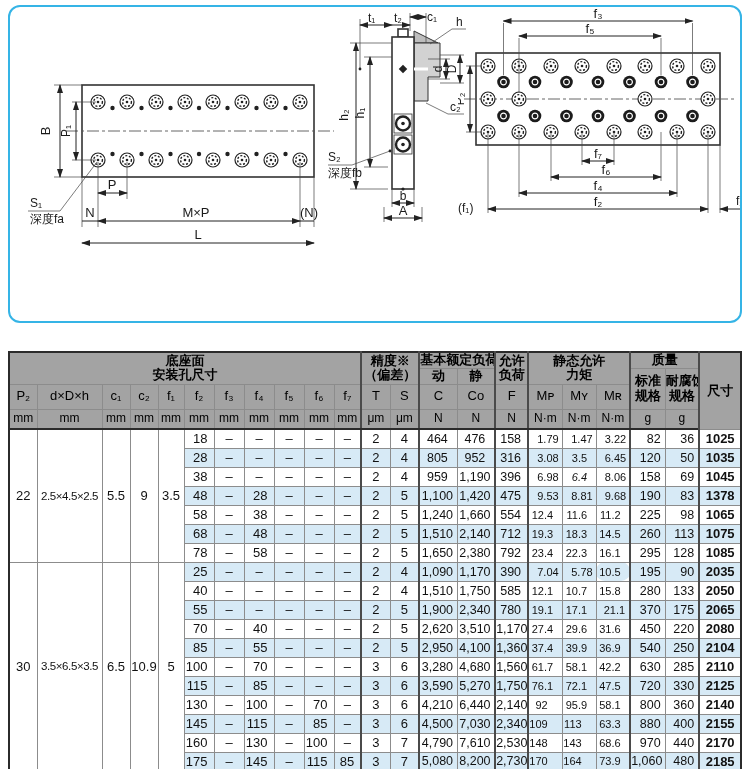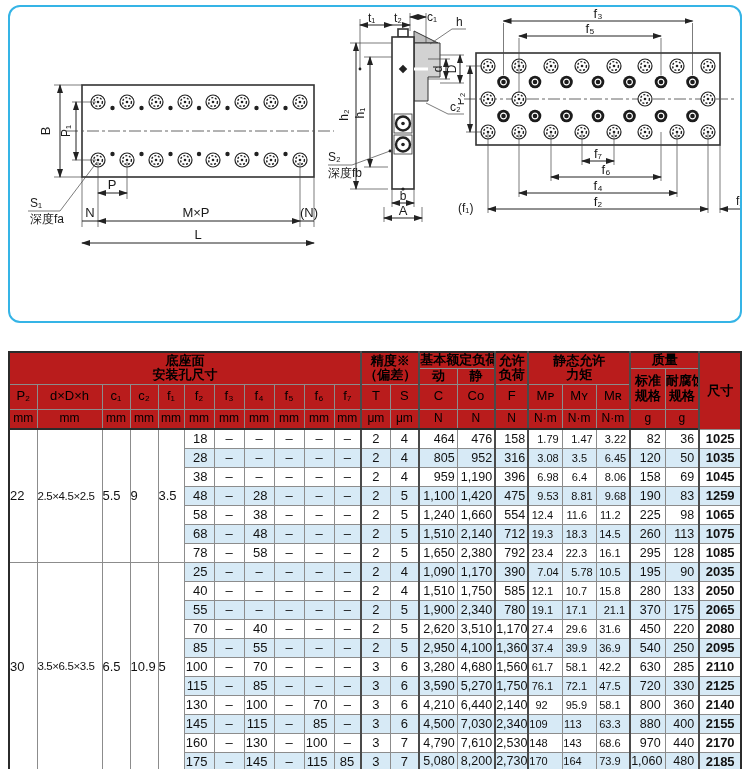--- a/index.html
+++ b/index.html
@@ -9,37 +9,37 @@
   .panel svg{position:absolute;}
   svg text{font-family:"Liberation Sans",sans-serif;font-size:13px;fill:#1a1a1a;}
   svg text.small{font-size:12px;}
   .dim{stroke:#222;stroke-width:1;fill:none;}
   .thin{stroke:#444;stroke-width:.7;fill:none;}
   .edge{stroke:#333;stroke-width:1.6;fill:#fff;}
   .cl{stroke:#555;stroke-width:.9;stroke-dasharray:12 3 3 3;fill:none;}
   
   table{border-collapse:collapse;table-layout:fixed;width:734px;margin:28px 8px 0 8px;border:2px solid #2b2b2b;}
   th,td{border-left:1px solid #8c8c8c;border-top:1px solid #8c8c8c;padding:0;overflow:hidden;white-space:nowrap;}
-  thead th{background:#b91c1c;font-weight:400;font-size:13px;line-height:1.12;vertical-align:middle;text-align:center;}
+  thead th{background:#a3a3a3;font-weight:400;font-size:13px;line-height:1.12;vertical-align:middle;text-align:center;}
   thead tr:nth-child(1){height:16px;}
   thead tr:nth-child(2){height:16px;}
   thead tr:nth-child(3){height:25px;}
   thead tr:nth-child(4){height:20px;}
   thead tr:nth-child(4) th{border-bottom:2px solid #2b2b2b;font-size:12px;}
   .cn{font-weight:700;}
   .sec{border-left:2px solid #4a4a4a !important;}
   tbody tr{height:19px;}
   tbody td{font-size:13px;text-align:center;color:#111;}
-  td.merge{background:#fff;text-align:left;vertical-align:middle;}
+  td.merge{background:#fff;text-align:center;vertical-align:middle;}
   td.dxdxh{font-size:11.5px;letter-spacing:-.4px;}
   td.alt{background:#d7eaf6;}
   td.num{text-align:right;padding-right:6px;}
   td.dash{text-align:center;}
   td.ts{text-align:center;}
-  td.load{text-align:right;padding-right:2px;font-size:12.5px;}
+  td.load{text-align:center;padding-right:2px;font-size:12.5px;}
   td.mom{text-align:right;font-size:11px;}
   td.mass{text-align:right;padding-right:4px;font-size:12.5px;}
   td.size{text-align:center;font-weight:700;font-size:13px;}
 </style>
 </head>
 <body>
 
 <div class="panel">
 
   <svg style="left:6px;top:34px" width="324" height="214" viewBox="0 0 324 214">
@@ -416,21 +416,21 @@
         <td class="dash">–</td>
         <td class="dash">–</td>
         <td class="dash">–</td>
         <td class="dash">–</td>
         <td class="ts sec">2</td>
         <td class="ts">4</td>
         <td class="load sec">959</td>
         <td class="load">1,190</td>
         <td class="load sec">396</td>
         <td class="mom sec" style="padding-right: 3px;">6.98</td>
-        <td class="mom" style="padding-right: 8.5px;">6.4</td>
+        <td class="mom" style="padding-right: 8.5px; font-style: italic;">6.4</td>
         <td class="mom" style="padding-right: 3px;">8.06</td>
         <td class="mass sec">158</td>
         <td class="mass">69</td>
         <td class="size sec">1045</td>
       </tr>
       <tr>
         <td class="num alt">48</td>
         <td class="dash alt">–</td>
         <td class="num alt">28</td>
         <td class="dash alt">–</td>
@@ -439,21 +439,21 @@
         <td class="ts alt sec">2</td>
         <td class="ts alt">5</td>
         <td class="load alt sec">1,100</td>
         <td class="load alt">1,420</td>
         <td class="load alt sec">475</td>
         <td class="mom alt sec" style="padding-right: 3px;">9.53</td>
         <td class="mom alt" style="padding-right: 3px;">8.81</td>
         <td class="mom alt" style="padding-right: 3px;">9.68</td>
         <td class="mass alt sec">190</td>
         <td class="mass alt">83</td>
-        <td class="size alt sec">1259</td>
+        <td class="size alt sec">1378</td>
       </tr>
       <tr>
         <td class="num">58</td>
         <td class="dash">–</td>
         <td class="num">38</td>
         <td class="dash">–</td>
         <td class="dash">–</td>
         <td class="dash">–</td>
         <td class="ts sec">2</td>
         <td class="ts">5</td>
@@ -517,21 +517,21 @@
         <td class="dash alt">–</td>
         <td class="dash alt">–</td>
         <td class="dash alt">–</td>
         <td class="ts alt sec">2</td>
         <td class="ts alt">4</td>
         <td class="load alt sec">1,090</td>
         <td class="load alt">1,170</td>
         <td class="load alt sec">390</td>
         <td class="mom alt sec" style="padding-right: 3px;">7.04</td>
         <td class="mom alt" style="padding-right: 3px;">5.78</td>
-        <td class="mom alt" style="padding-right: 8.5px;">10.5</td>
+        <td class="mom alt" style="padding-right: 8.5px; border-radius: 9px;">10.5</td>
         <td class="mass alt sec">195</td>
         <td class="mass alt">90</td>
         <td class="size alt sec">2035</td>
       </tr>
       <tr>
         <td class="num">40</td>
         <td class="dash">–</td>
         <td class="dash">–</td>
         <td class="dash">–</td>
         <td class="dash">–</td>
@@ -596,21 +596,21 @@
         <td class="ts alt sec">2</td>
         <td class="ts alt">5</td>
         <td class="load alt sec">2,950</td>
         <td class="load alt">4,100</td>
         <td class="load alt sec">1,360</td>
         <td class="mom alt sec" style="padding-right: 8.5px;">37.4</td>
         <td class="mom alt" style="padding-right: 8.5px;">39.9</td>
         <td class="mom alt" style="padding-right: 8.5px;">36.9</td>
         <td class="mass alt sec">540</td>
         <td class="mass alt">250</td>
-        <td class="size alt sec">2095</td>
+        <td class="size alt sec">2104</td>
       </tr>
       <tr>
         <td class="num">100</td>
         <td class="dash">–</td>
         <td class="num">70</td>
         <td class="dash">–</td>
         <td class="dash">–</td>
         <td class="dash">–</td>
         <td class="ts sec">3</td>
         <td class="ts">6</td>

